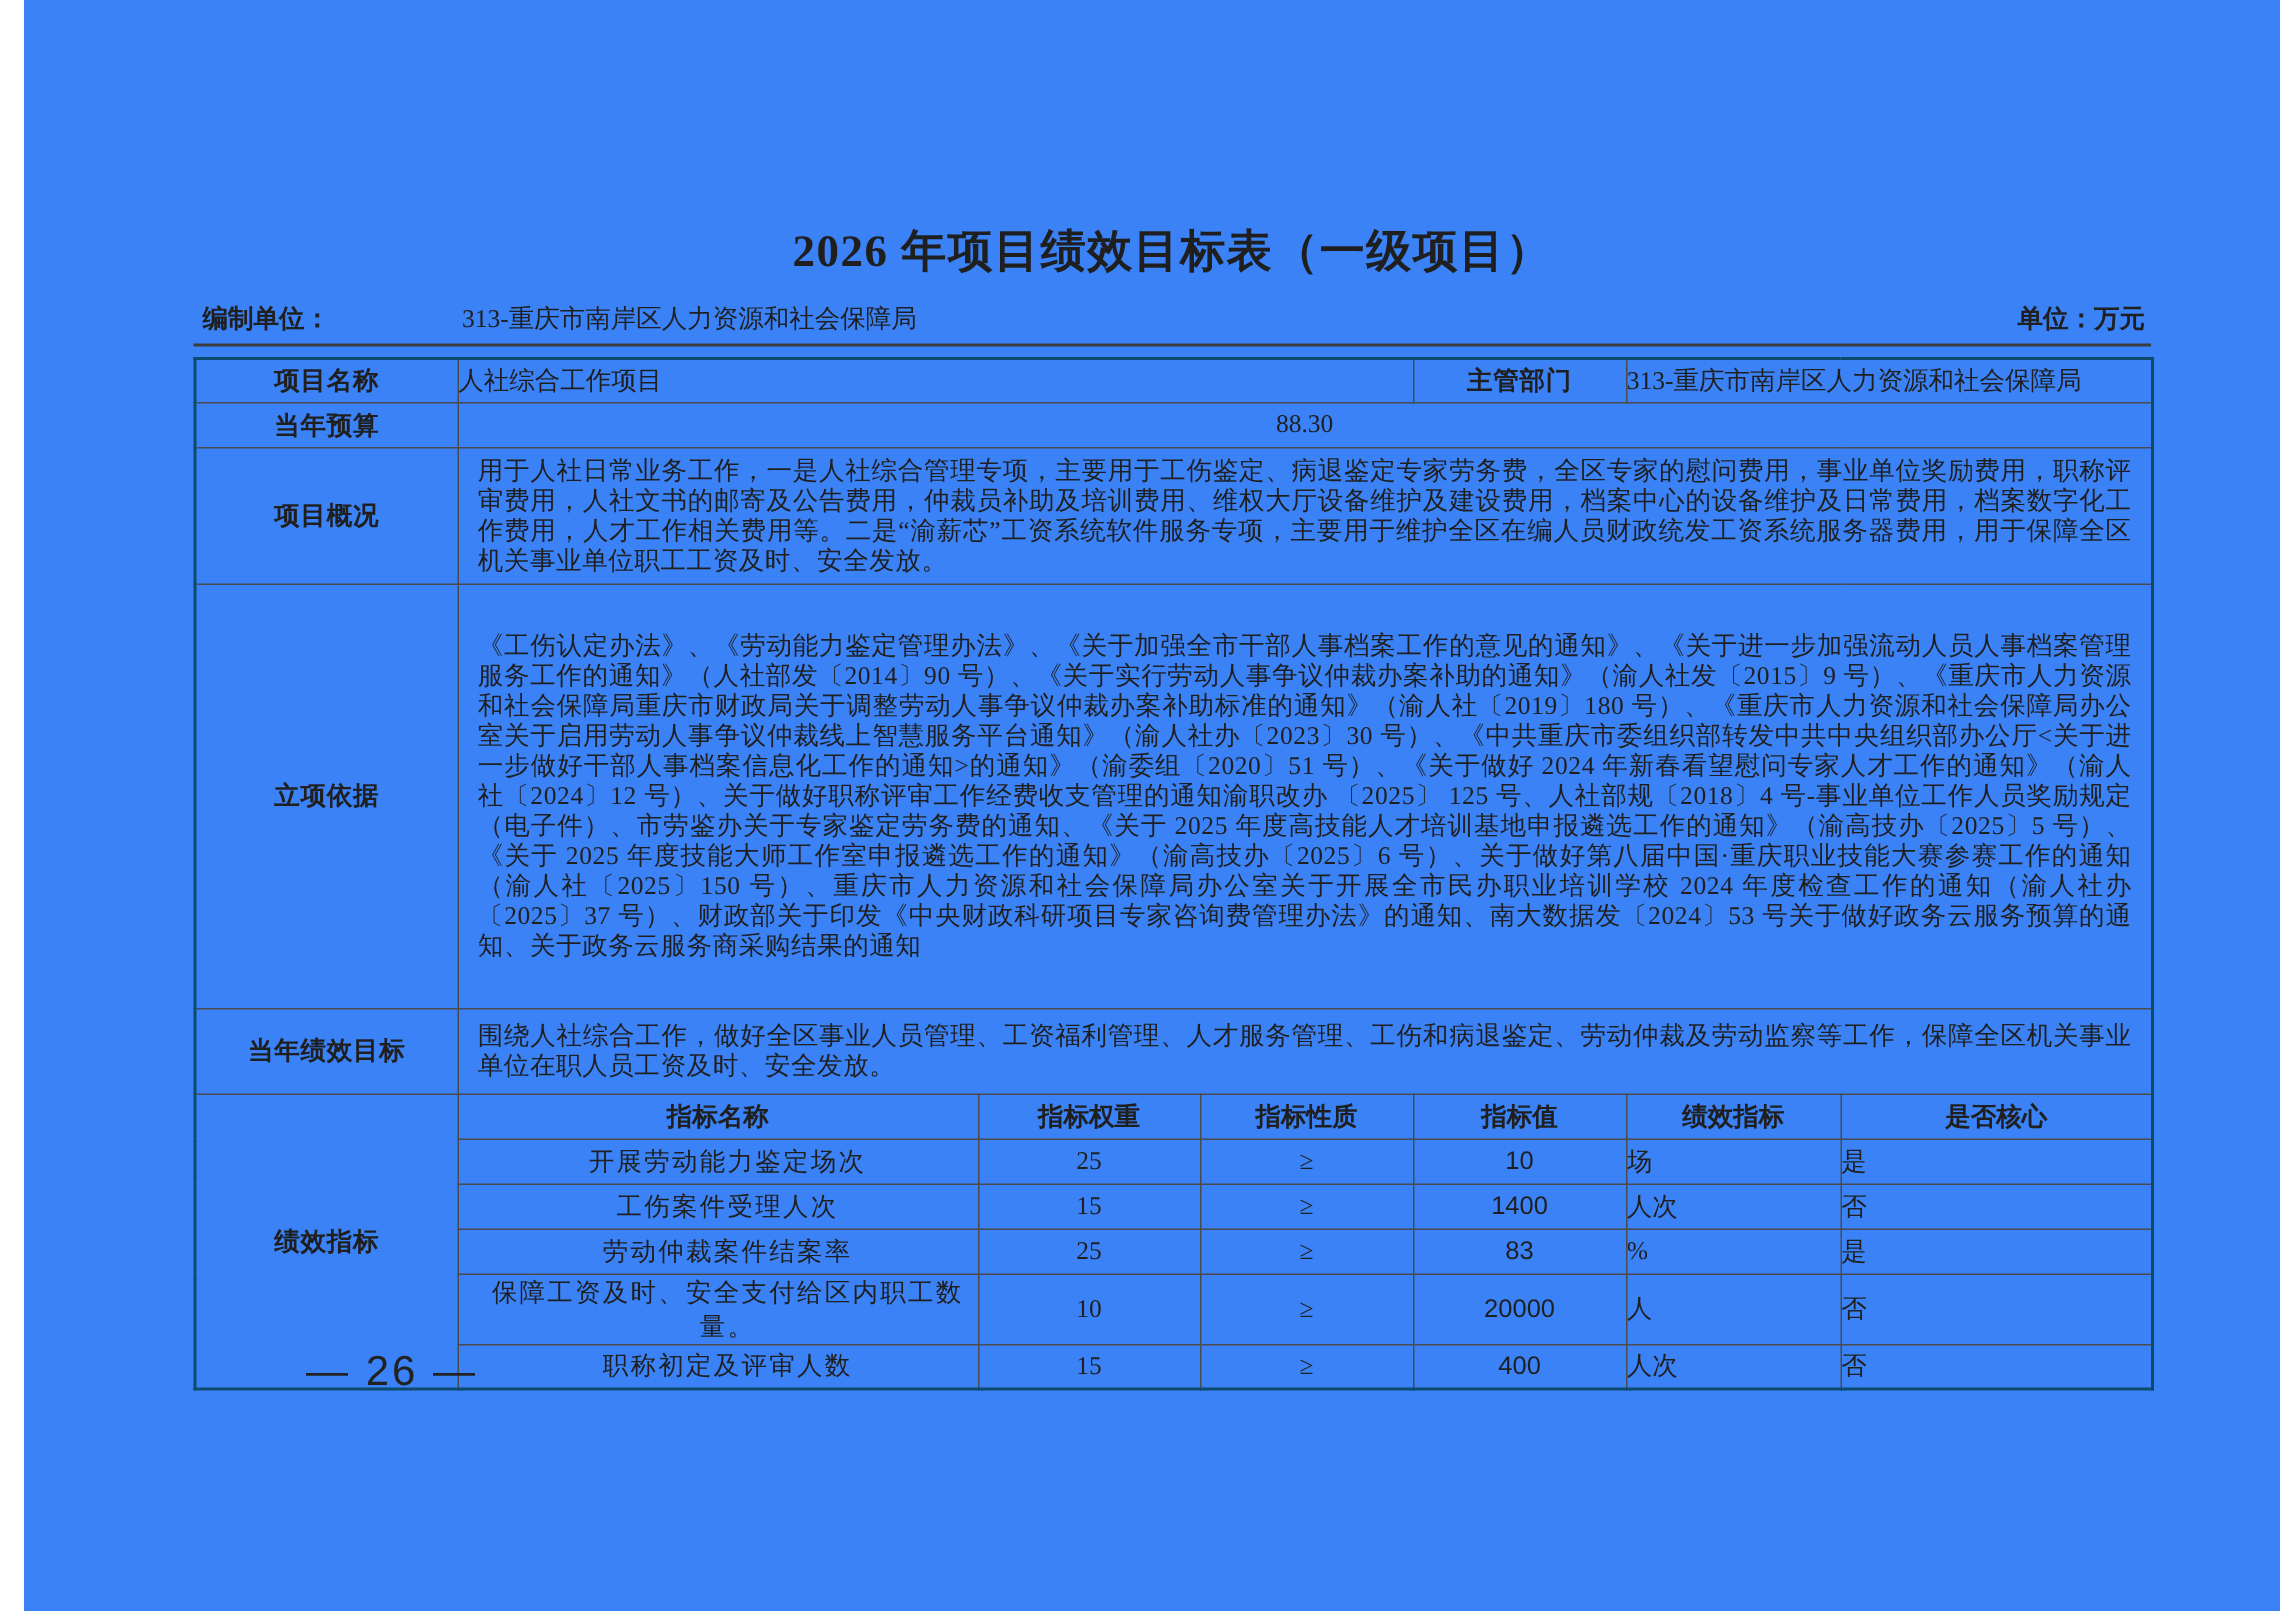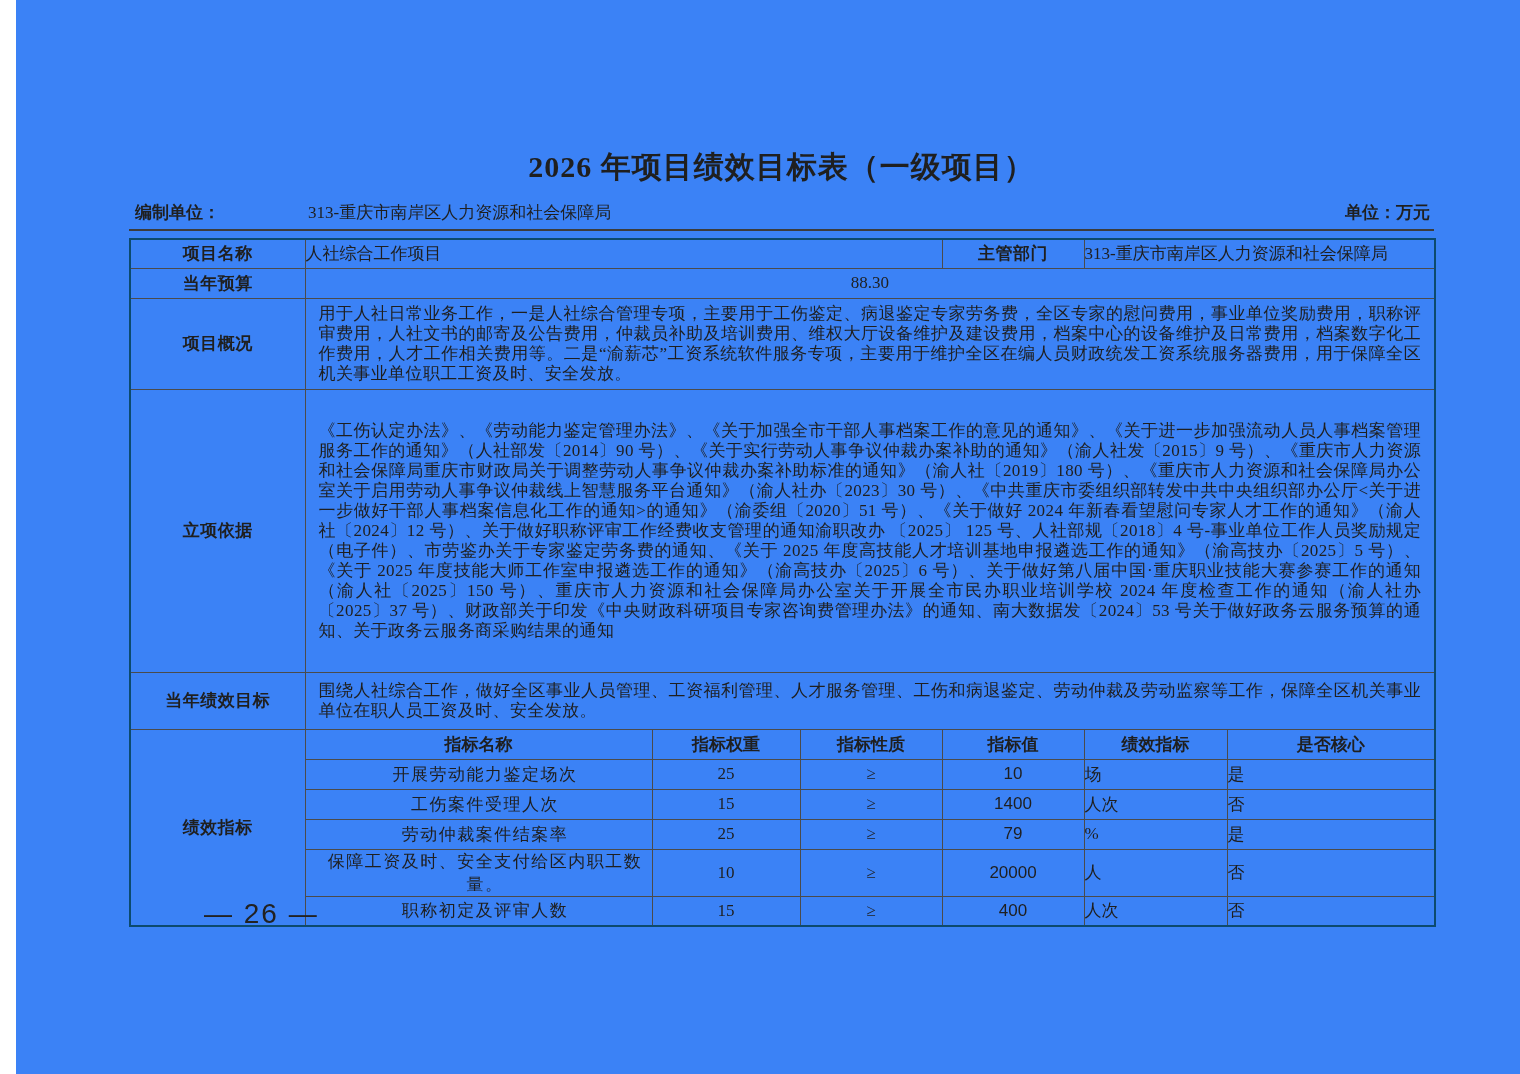--- a/index.html
+++ b/index.html
@@ -155,21 +155,21 @@
         <td class="num-serif">≥</td>
         <td class="num-sans">1400</td>
         <td class="ctr">人次</td>
         <td class="ctr">否</td>
       </tr>
 
       <tr style="height:30px">
         <td class="ind-name">劳动仲裁案件结案率</td>
         <td class="num-serif">25</td>
         <td class="num-serif">≥</td>
-        <td class="num-sans">79</td>
+        <td class="num-sans">83</td>
         <td class="ctr">%</td>
         <td class="ctr">是</td>
       </tr>
 
       <tr style="height:30px">
         <td class="ind-name">保障工资及时、安全支付给区内职工数量。</td>
         <td class="num-serif">10</td>
         <td class="num-serif">≥</td>
         <td class="num-sans">20000</td>
         <td class="ctr">人</td>

